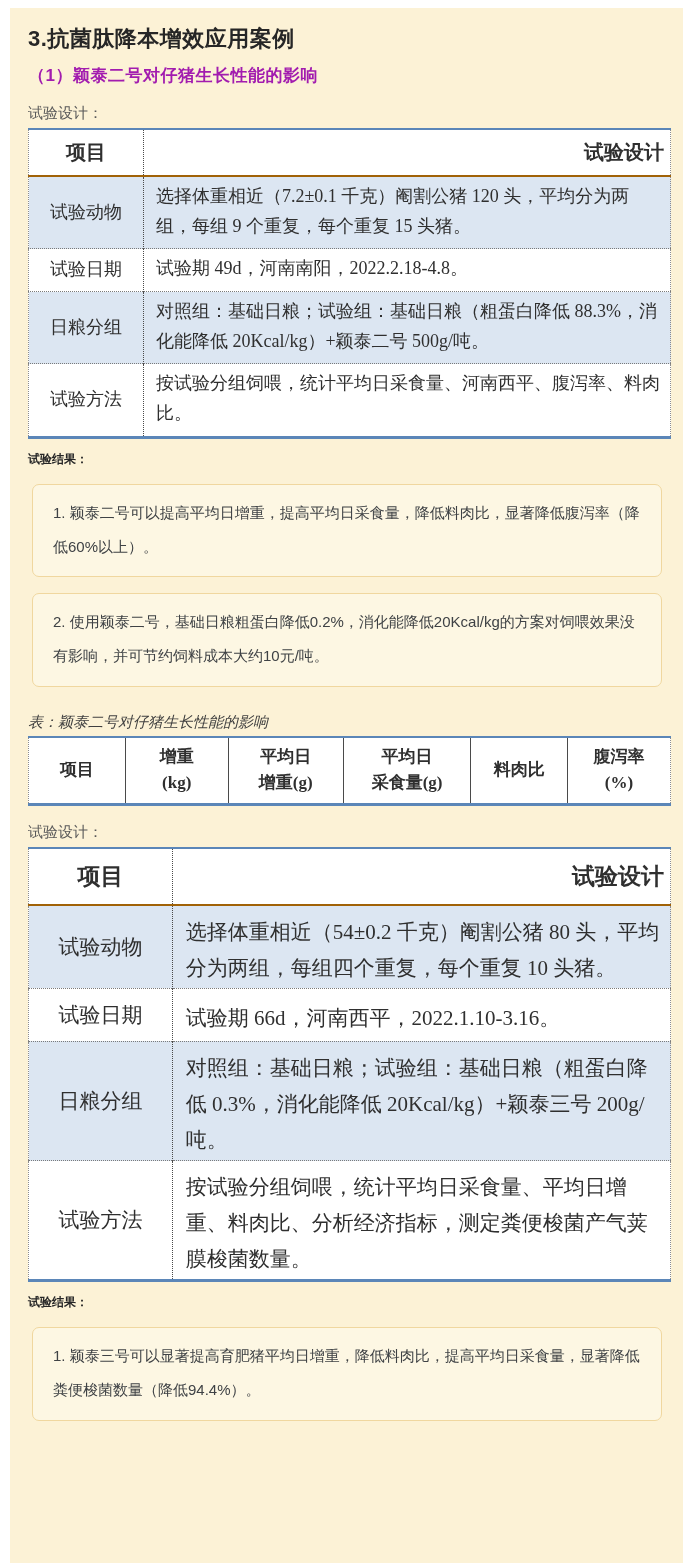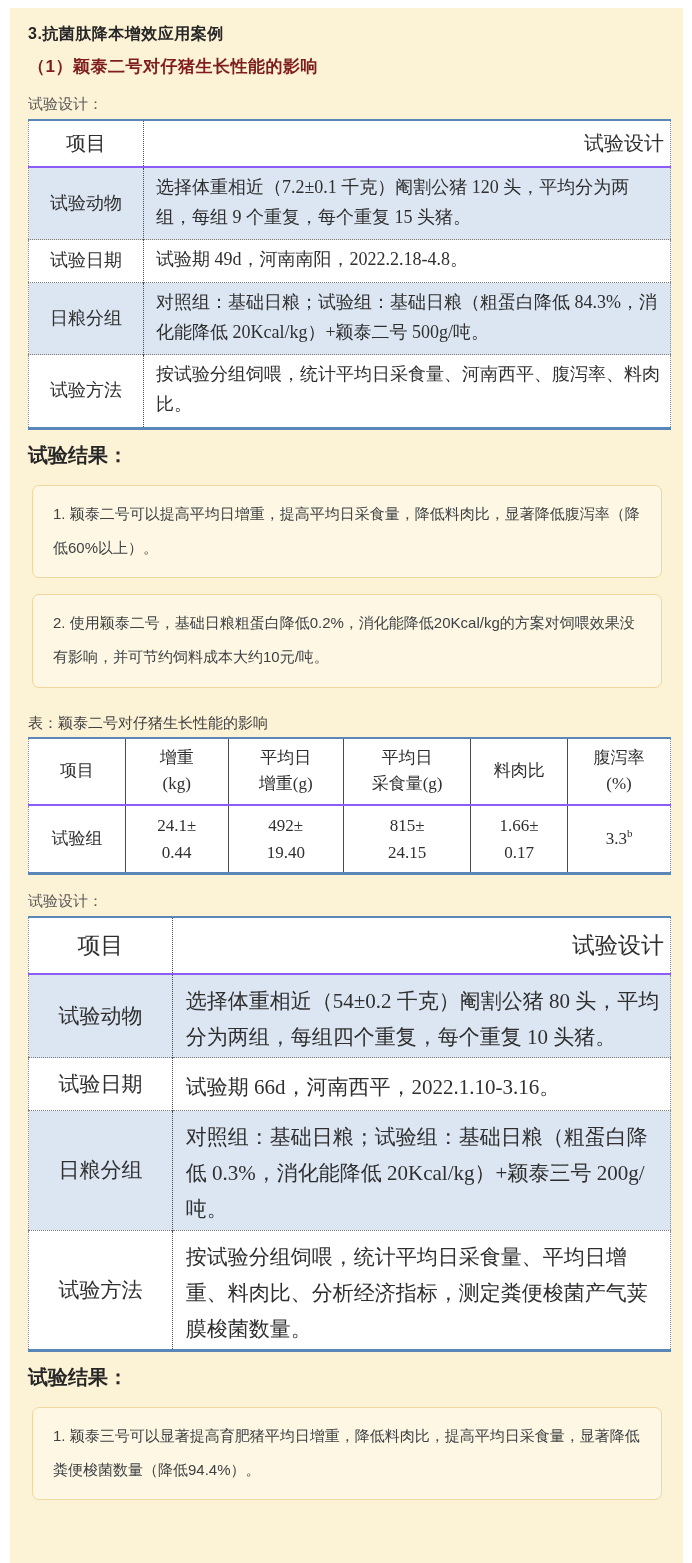--- a/index.html
+++ b/index.html
@@ -11,50 +11,50 @@
   .page {
     box-sizing:border-box;
     margin:8px 9px 0 10px;
     width:673px; min-height:1555px;
     background:#fcf2d6;
     padding:14px 12px 18px 18px;
   }
 
   
   .section-title {
-    font-size:16px; font-weight:bold; color:#262626;
+    font-size:22px; font-weight:bold; color:#262626;
     margin:2px 0 10px 0; letter-spacing:0.5px;
   }
   .case-title {
-    font-size:17px; font-weight:bold; color:#7f1d1d;
+    font-size:17px; font-weight:bold; color:#a21caf;
     margin:0 0 7px 0; letter-spacing:0.5px;
   }
   .small-label {
     font-size:15px; color:#595959; margin:17px 0 5px 0;
   }
   .results-label {
-    font-size:20px; font-weight:bold; color:#262626;
+    font-size:12px; font-weight:bold; color:#262626;
     margin:12px 0 4px 0;
   }
   .table-caption {
-    font-size:15px; color:#3f3f3f; margin:26px 0 4px 0;
+    font-size:15px; color:#3f3f3f; margin:26px 0 4px 0;font-style:italic;
   }
 
   
   table {
     width:100%; border-collapse:collapse; background:#ffffff;
     border-top:2px solid #5b86b8;
     border-bottom:3px solid #5b86b8;
     border-left:1px dotted #8c8c8c;
     border-right:1px dotted #8c8c8c;
     table-layout:fixed;
   }
   thead th {
-    border-bottom:2px solid #8b5cf6;
-    font-weight:normal;
+    border-bottom:2px solid #a16207;
+    font-weight:bold;
   }
   tbody tr { border-top:1px dotted #7a7a7a; }
   tr.alt { background:#dce6f2; }
   th, td { vertical-align:middle; }
 
   
   .design-table { margin-bottom:6px; }
   .design-table th, .design-table td {
     font-family:"Liberation Serif","DejaVu Serif",serif;
     color:#2f2f2f;
@@ -122,21 +122,21 @@
         <tr class="alt">
           <td class="row-label">试验动物</td>
           <td class="row-text">选择体重相近（7.2±0.1 千克）阉割公猪 120 头，平均分为两组，每组 9 个重复，每个重复 15 头猪。</td>
         </tr>
         <tr>
           <td class="row-label">试验日期</td>
           <td class="row-text">试验期 49d，河南南阳，2022.2.18-4.8。</td>
         </tr>
         <tr class="alt">
           <td class="row-label">日粮分组</td>
-          <td class="row-text">对照组：基础日粮；试验组：基础日粮（粗蛋白降低 84.3%，消化能降低 20Kcal/kg）+颖泰二号 500g/吨。</td>
+          <td class="row-text">对照组：基础日粮；试验组：基础日粮（粗蛋白降低 88.3%，消化能降低 20Kcal/kg）+颖泰二号 500g/吨。</td>
         </tr>
         <tr>
           <td class="row-label">试验方法</td>
           <td class="row-text">按试验分组饲喂，统计平均日采食量、河南西平、腹泻率、料肉比。</td>
         </tr>
       </tbody>
     </table>
 
     <div class="results-label">试验结果：</div>
     <div class="result-box">1. 颖泰二号可以提高平均日增重，提高平均日采食量，降低料肉比，显著降低腹泻率（降低60%以上）。</div>
@@ -167,40 +167,20 @@
             <span class="line">料肉比</span>
               <span class="line"></span>
           </th>
           <th class="c5">
             <span class="line">腹泻率</span>
               <span class="line">(%)</span>
           </th>
         </tr>
       </thead>
       <tbody>
-        <tr>
-          <td>试验组</td>
-          <td>
-              <span class="line">24.1±</span>
-              <span class="line">0.44</span>
-            </td>
-          <td>
-              <span class="line">492±</span>
-              <span class="line">19.40</span>
-            </td>
-          <td>
-              <span class="line">815±</span>
-              <span class="line">24.15</span>
-            </td>
-          <td>
-              <span class="line">1.66±</span>
-              <span class="line">0.17</span>
-            </td>
-          <td><span>3.3</span><sup>b</sup></td>
-        </tr>
       </tbody>
     </table>
   </div>
 
   <div>
     <div class="small-label">试验设计：</div>
 
     <table class="design-table t2">
       <thead>
         <tr>

